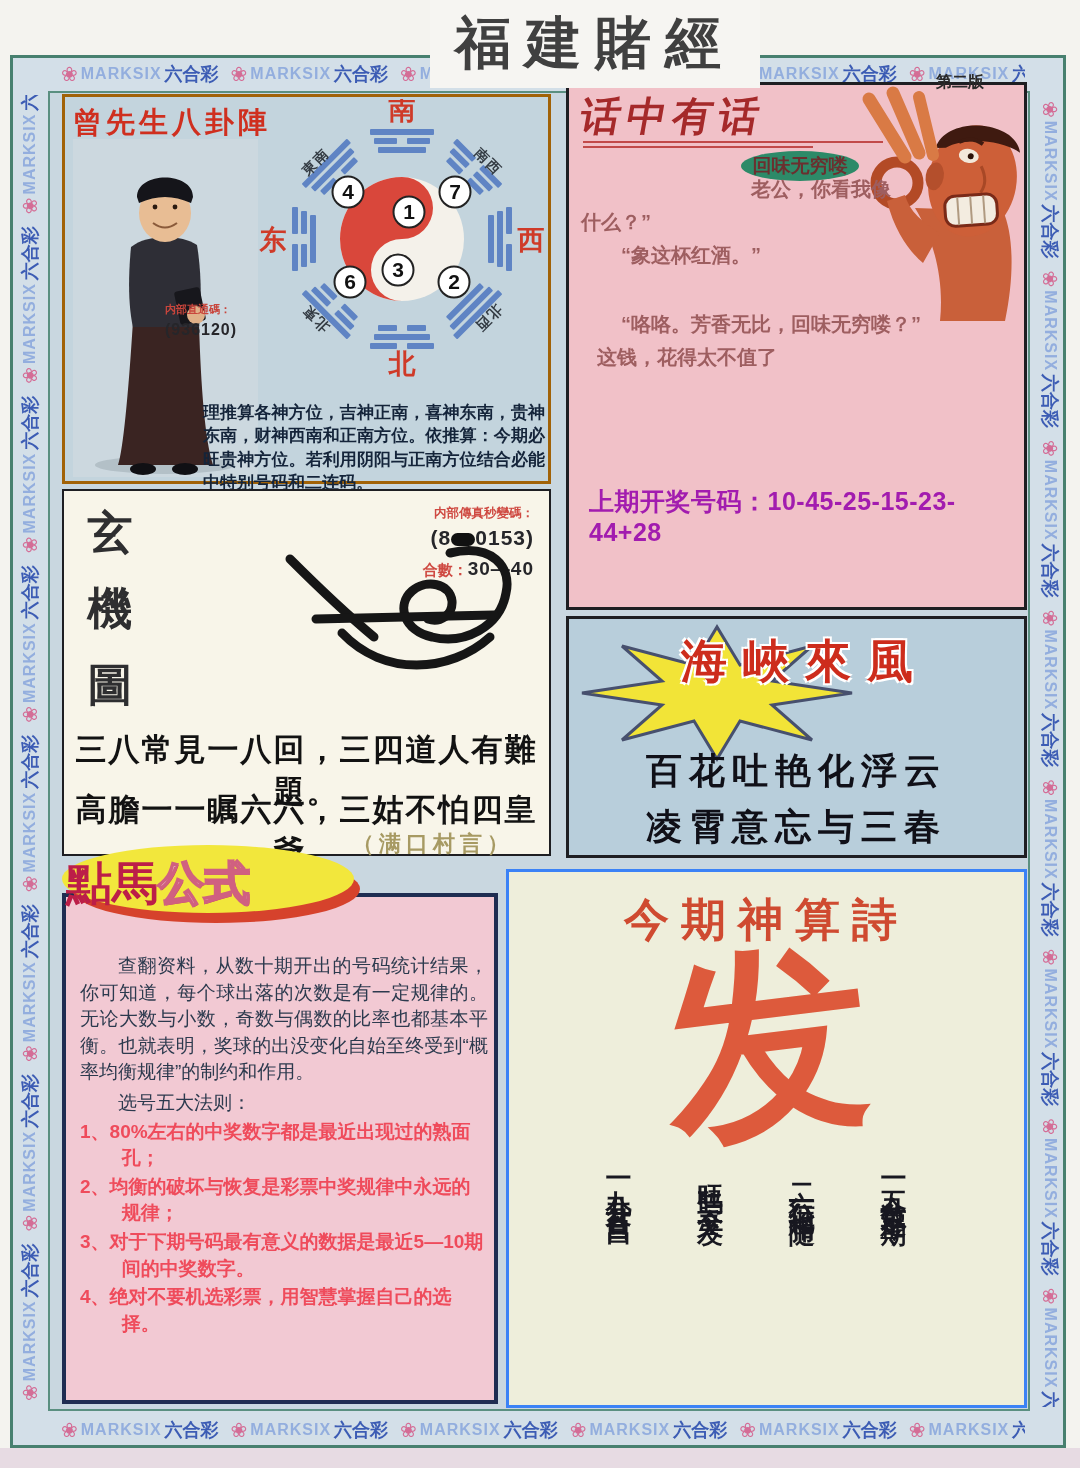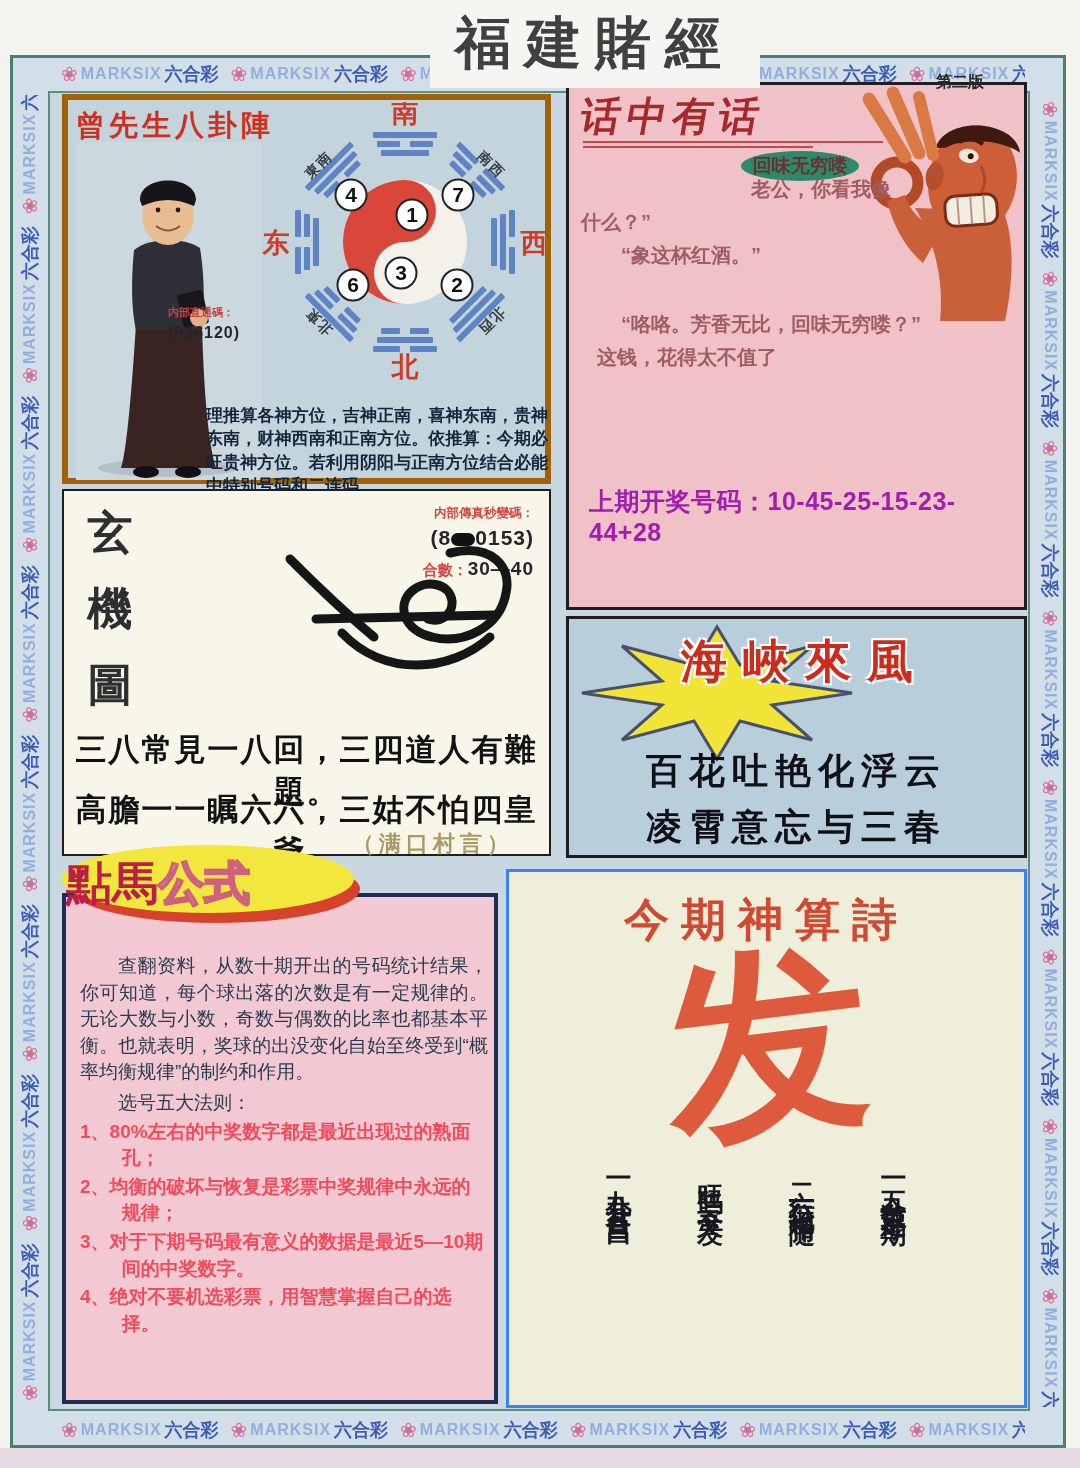--- a/index.html
+++ b/index.html
@@ -27,21 +27,21 @@
   .u-brand{color:#93aede;font-weight:700;font-size:16px;letter-spacing:1px;}
   .u-suffix{color:#3c5cb4;font-weight:900;font-size:18px;}
 
   #title-patch{left:430px;top:0;width:330px;height:88px;background:#f6f5f2;z-index:3;text-align:center;}
   #main-title{font-family:"Liberation Serif",serif;font-size:56px;font-weight:900;color:#404040;
               letter-spacing:14px;line-height:86px;}
   #edition{left:936px;top:72px;font-size:16px;font-weight:700;color:#2a2a2a;z-index:4;}
 
   
   .box{position:absolute;box-sizing:border-box;z-index:2;}
-  #box-bagua{left:62px;top:94px;width:489px;height:390px;background:#c3d4dd;border:6px solid #a16207;}
+  #box-bagua{left:62px;top:94px;width:489px;height:390px;background:#c3d4dd;border:3px solid #a16207;}
   #box-hua{left:566px;top:82px;width:461px;height:528px;background:#f1c1c8;border:3px solid #1e1e22;}
   #box-haixia{left:566px;top:616px;width:461px;height:242px;background:#b8cedb;border:3px solid #1e1e22;}
   #box-xuanji{left:62px;top:489px;width:489px;height:367px;background:#f8f5e9;border:2px solid #1e1e22;}
   #box-dianma{left:62px;top:893px;width:436px;height:511px;background:#f2c9d3;border:4px solid #1f2d52;}
   #box-shensuan{left:506px;top:869px;width:521px;height:539px;background:#eeeedb;border:3px solid #3b82f6;}
 
   
   #bagua-title{left:8px;top:6px;font-size:29px;font-weight:900;color:#cf2f1f;letter-spacing:4px;}
   #photo-svg{left:8px;top:42px;}
   #bagua-svg{left:192px;top:2px;}

